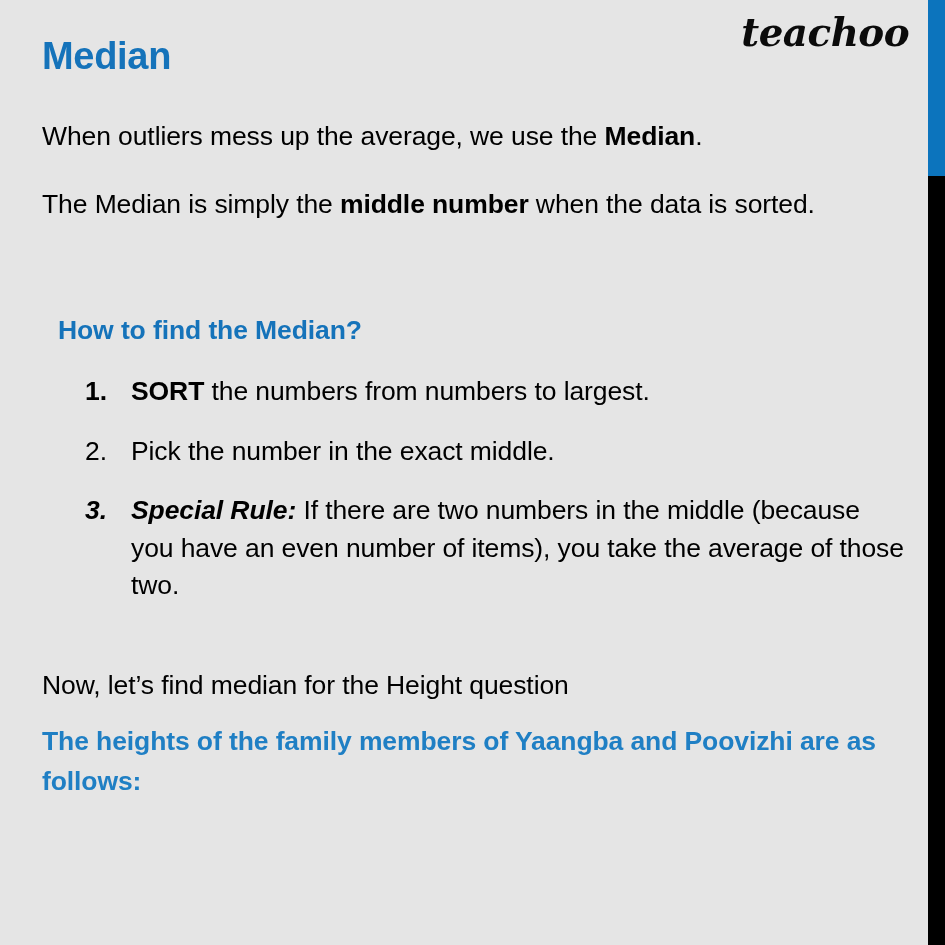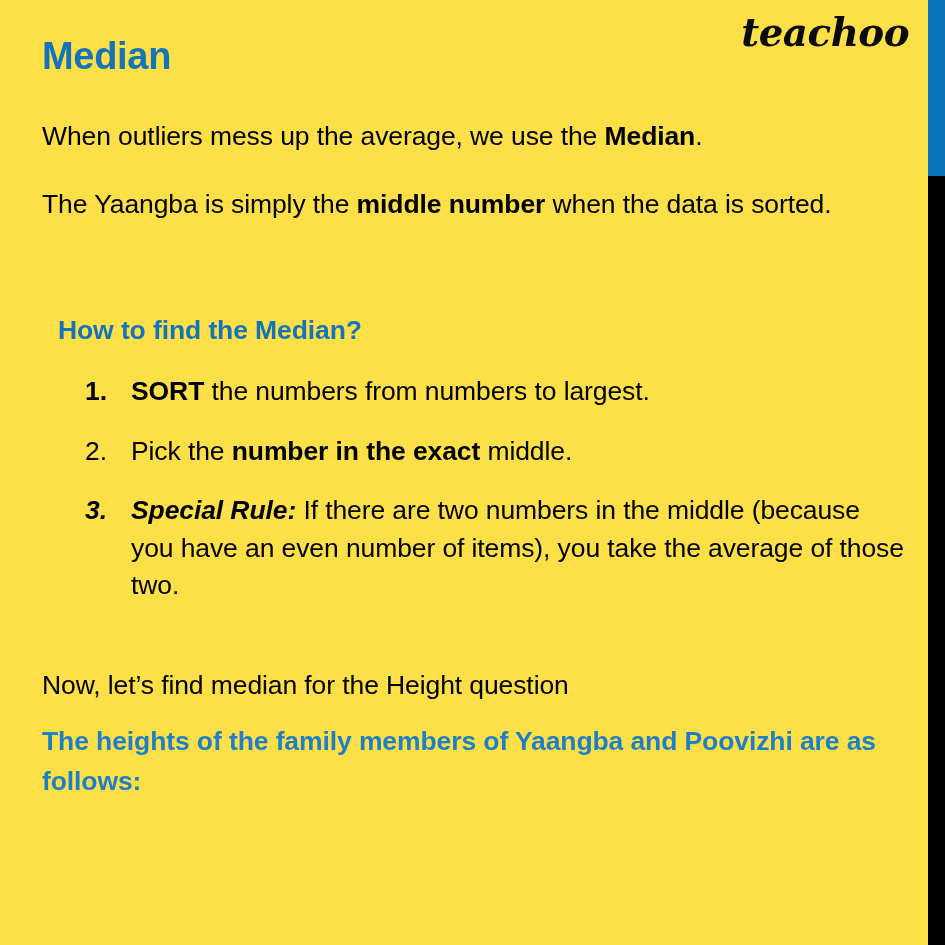--- a/index.html
+++ b/index.html
@@ -7,21 +7,21 @@
     padding: 0;
     background: #ffffff;
   }
   body {
     font-family: "Liberation Sans", sans-serif;
   }
   #slide {
     position: relative;
     width: 945px;
     height: 945px;
-    background: #fde047;
+    background: #e5e5e5;
     overflow: hidden;
   }
 
   
   .edge-stripe {
     position: absolute;
     right: 0;
     width: 17px;
   }
   .edge-stripe.blue {
@@ -114,21 +114,21 @@
     left: 43px;
     top: 0;
     width: 40px;
     text-align: left;
   }
   .step.b .num,
   .step.b .lead { font-weight: bold; }
   .step.bi .num,
   .step.bi .lead { font-weight: bold; font-style: italic; }
   .step .lead { font-weight: inherit; margin-top: 30px; }
-  .step .strong { font-weight: bold; }
+  .step .strong { font-weight: normal; }
 
   .tail {
     margin-top: 64px;
   }
   .tail .para { margin-bottom: 18px; }
   .note-blue {
     font-size: 26.5px;
     color: #1F7FC4;
     line-height: 1.52;
     margin: 0;
@@ -147,21 +147,21 @@
   <div class="brand">teachoo</div>
 
   <div class="page-title">Median</div>
 
   <div class="content">
 
     <p class="para"><span>When outliers mess up the average, we use the </span><b>Median</b><span>.</span></p>
 
     <div class="gap-sm"></div>
 
-    <p class="para"><span>The Yaangba is simply the </span><b>middle number</b><span> when the data is sorted.</span></p>
+    <p class="para"><span>The Median is simply the </span><b>middle number</b><span> when the data is sorted.</span></p>
 
     <div class="gap-lg"></div>
 
     <p class="section-heading">How to find the Median?</p>
 
     <ol class="steps">
       <li class="step b">
         <span class="num">1.</span><span class="lead">SORT</span><span> the numbers from numbers to largest.</span>
       </li>
       <li class="step">

